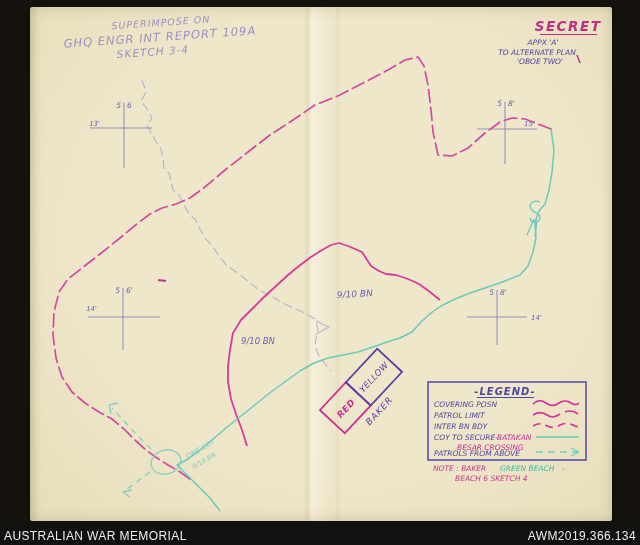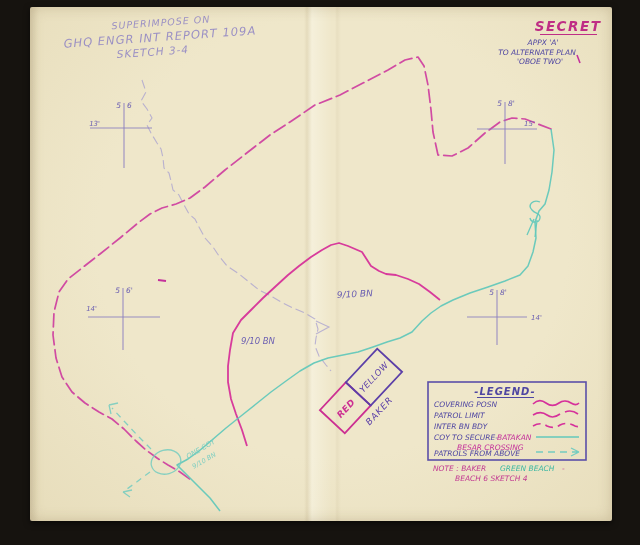--- a/index.html
+++ b/index.html
@@ -136,13 +136,17 @@
     </g>
 
     <g>
       <text class="hw" x="433" y="471" font-size="7.5" fill="#c23a92">NOTE : BAKER</text>
       <text class="hw" x="500" y="471" font-size="7.5" fill="#3db8a2">GREEN BEACH</text>
       <text class="hw" x="562" y="471" font-size="7.5" fill="#c23a92">-</text>
       <text class="hw" x="455" y="481" font-size="7.5" fill="#c23a92">BEACH 6 SKETCH 4</text>
     </g>
   </svg>
 
+  <div class="footer">
+    <span>AUSTRALIAN WAR MEMORIAL</span>
+    <span>AWM2019.366.134</span>
+  </div>
 </div>
 
 </body></html>

